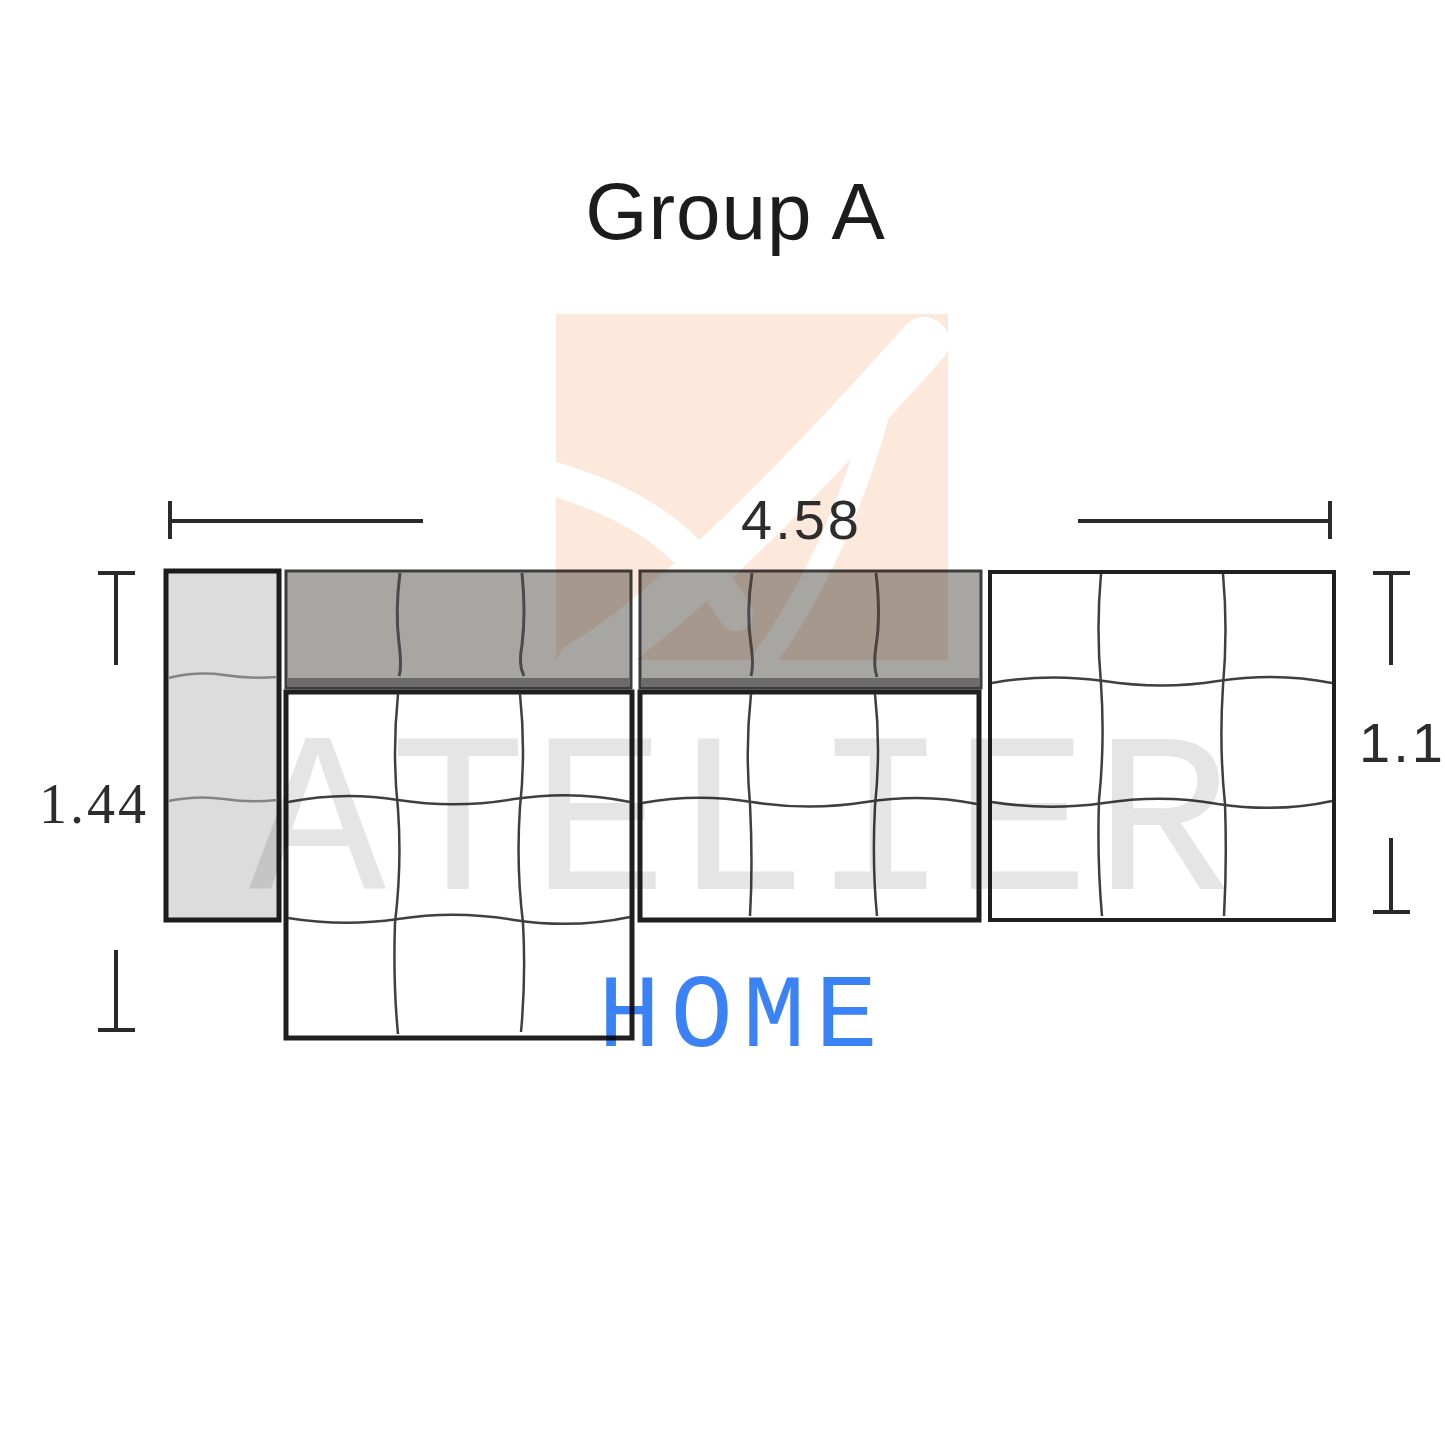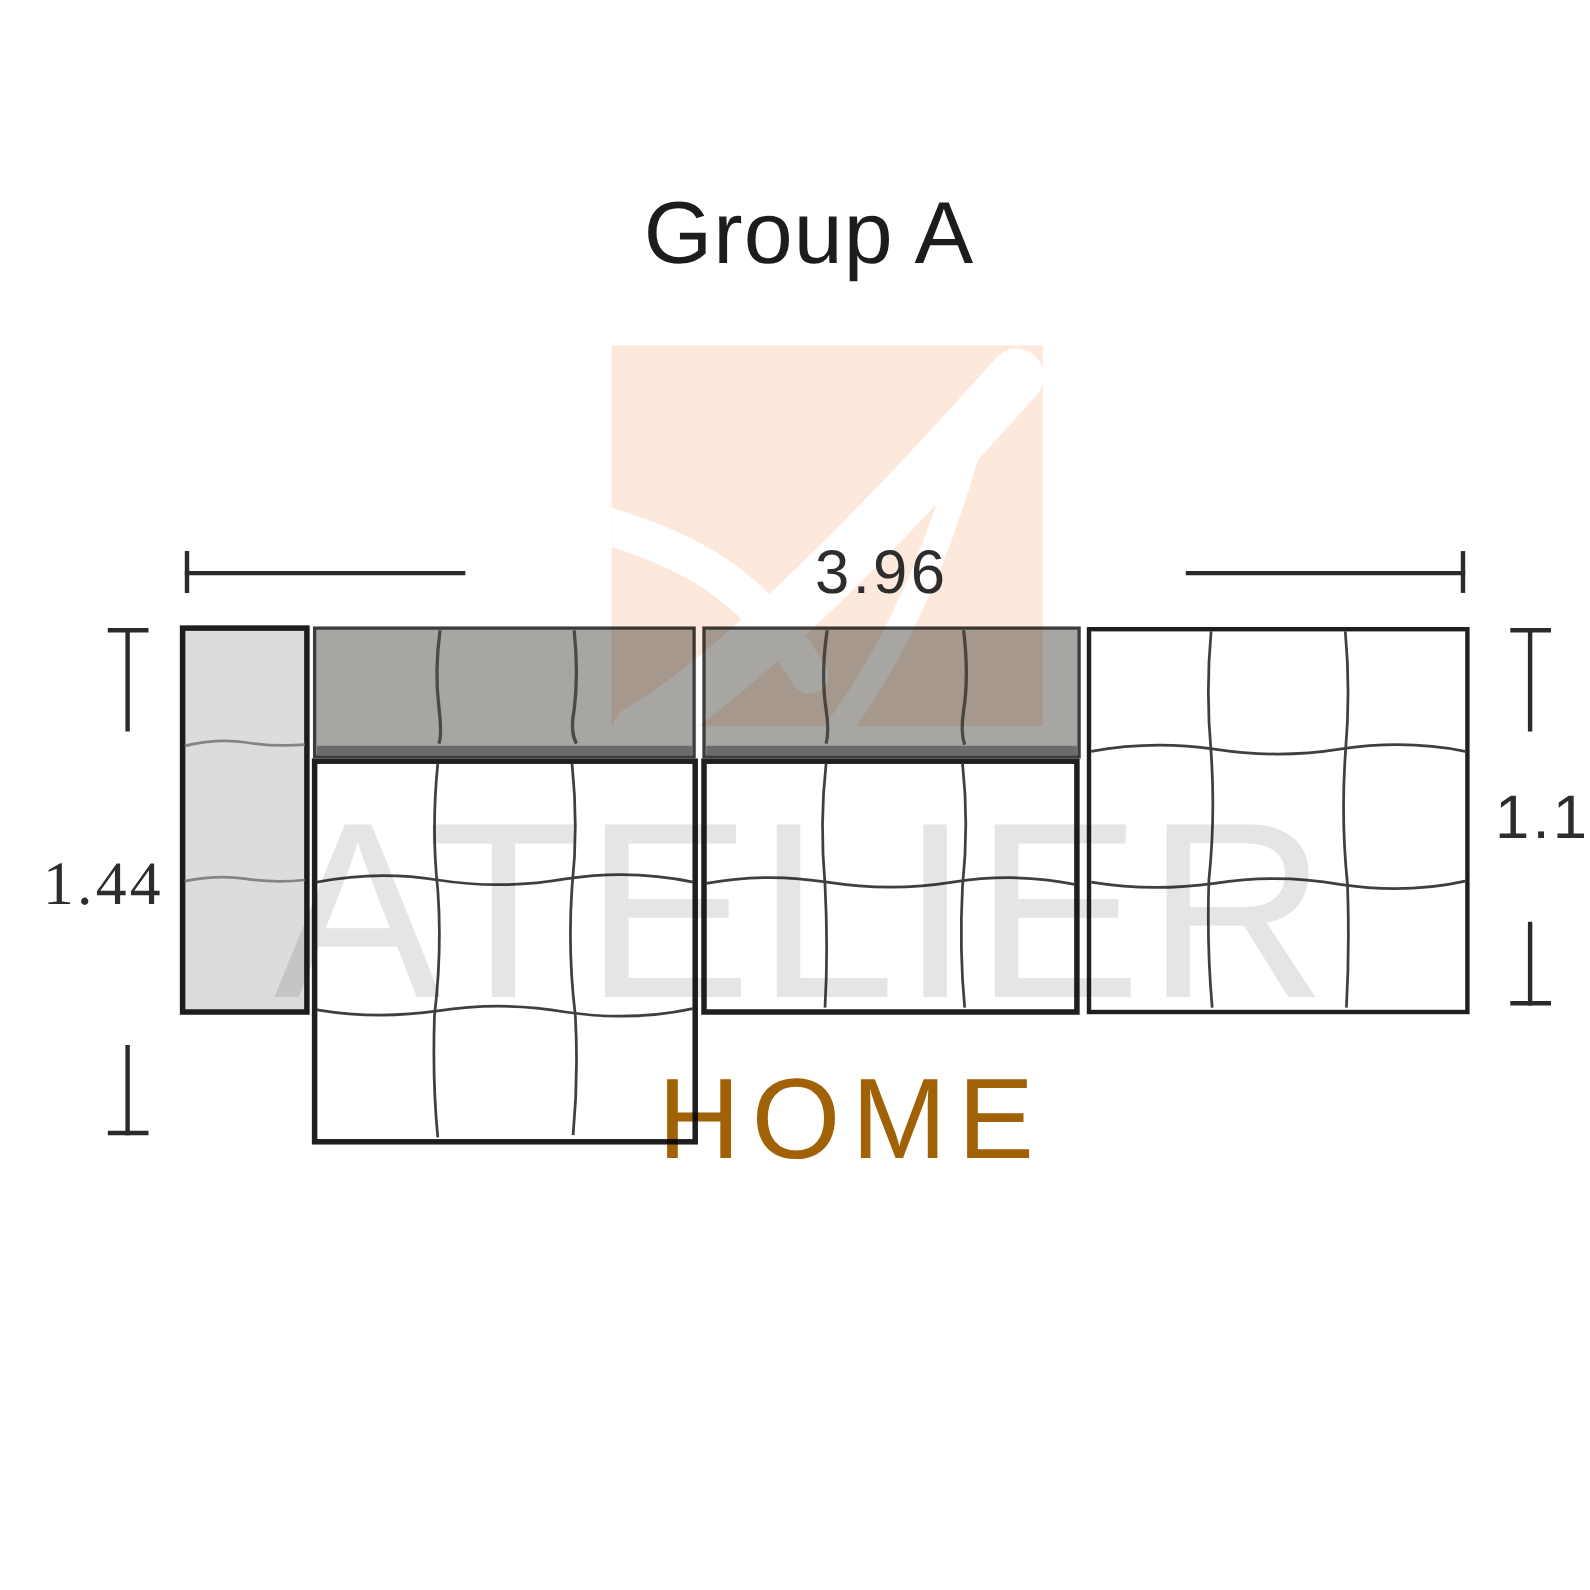--- a/index.html
+++ b/index.html
@@ -37,34 +37,34 @@
   
   .wm-logo {
     position: absolute; left: 543px; top: 314px;
     width: 392px; height: 346px;
     background: #fce9dc;
     mix-blend-mode: multiply;
   }
   .wm-logo svg { position: absolute; left: 0; top: 0; }
   .wm-word {
     position: absolute;
-    font-family: Liberation Sans, sans-serif;
+    font-family: Liberation Mono, monospace;
     mix-blend-mode: multiply;
     white-space: nowrap;
     line-height: 1;
   }
   .wm-atelier {
     left: 236px; top: 714px;
     font-size: 228px; letter-spacing: 4px;
     color: #e5e5e5;
   }
   .wm-home {
     left: 585px; top: 966px;
     font-size: 104px; letter-spacing: 10px;
-    color: #a16207;
+    color: #3b82f6;
     text-align: center;
   }
 </style>
 </head>
 <body>
 
 <div class="canvas">
 
   <div class="page-title">Group A</div>
 
@@ -138,17 +138,17 @@
         <path d="M25,352 C115,300 255,155 368,28" stroke-width="50"></path>
         <path d="M205,350 C268,265 310,155 332,58" stroke-width="24"></path>
         <path d="M-12,162 C70,185 130,218 180,300" stroke-width="34"></path>
       </g>
     </svg>
   </div>
 
   <div class="wm-word wm-atelier">ATELIER</div>
   <div class="wm-word wm-home">HOME</div>
 
-  <div class="dim-label dim-width">3.96</div>
+  <div class="dim-label dim-width">4.58</div>
   <div class="dim-label dim-left">1.44</div>
   <div class="dim-label dim-right">1.10</div>
 
 </div>
 
 </body></html>

